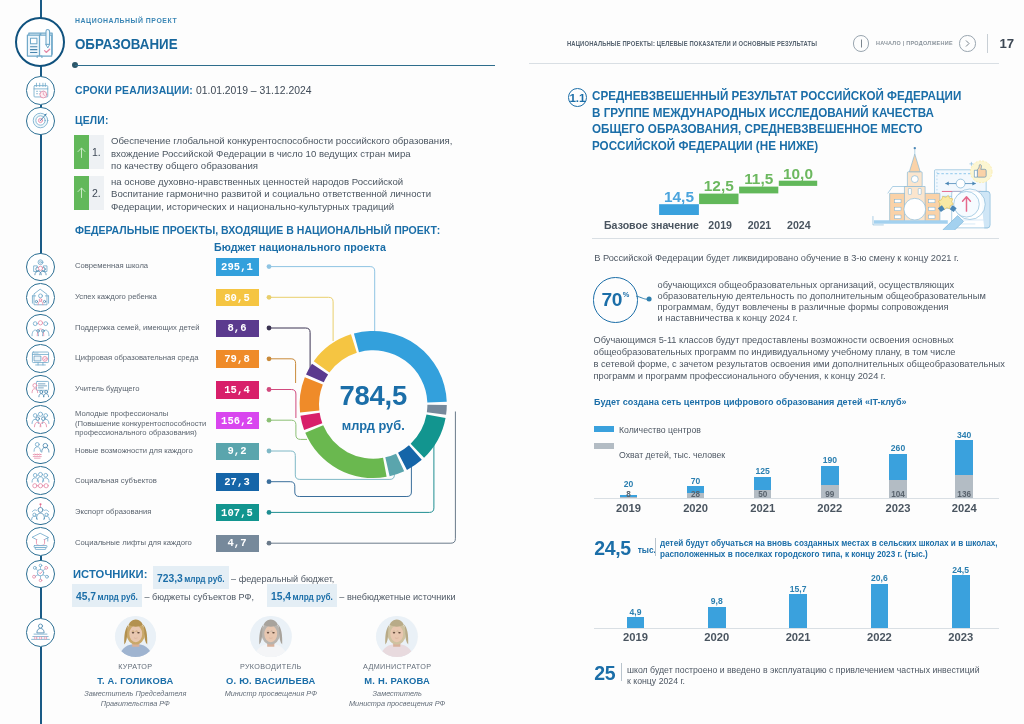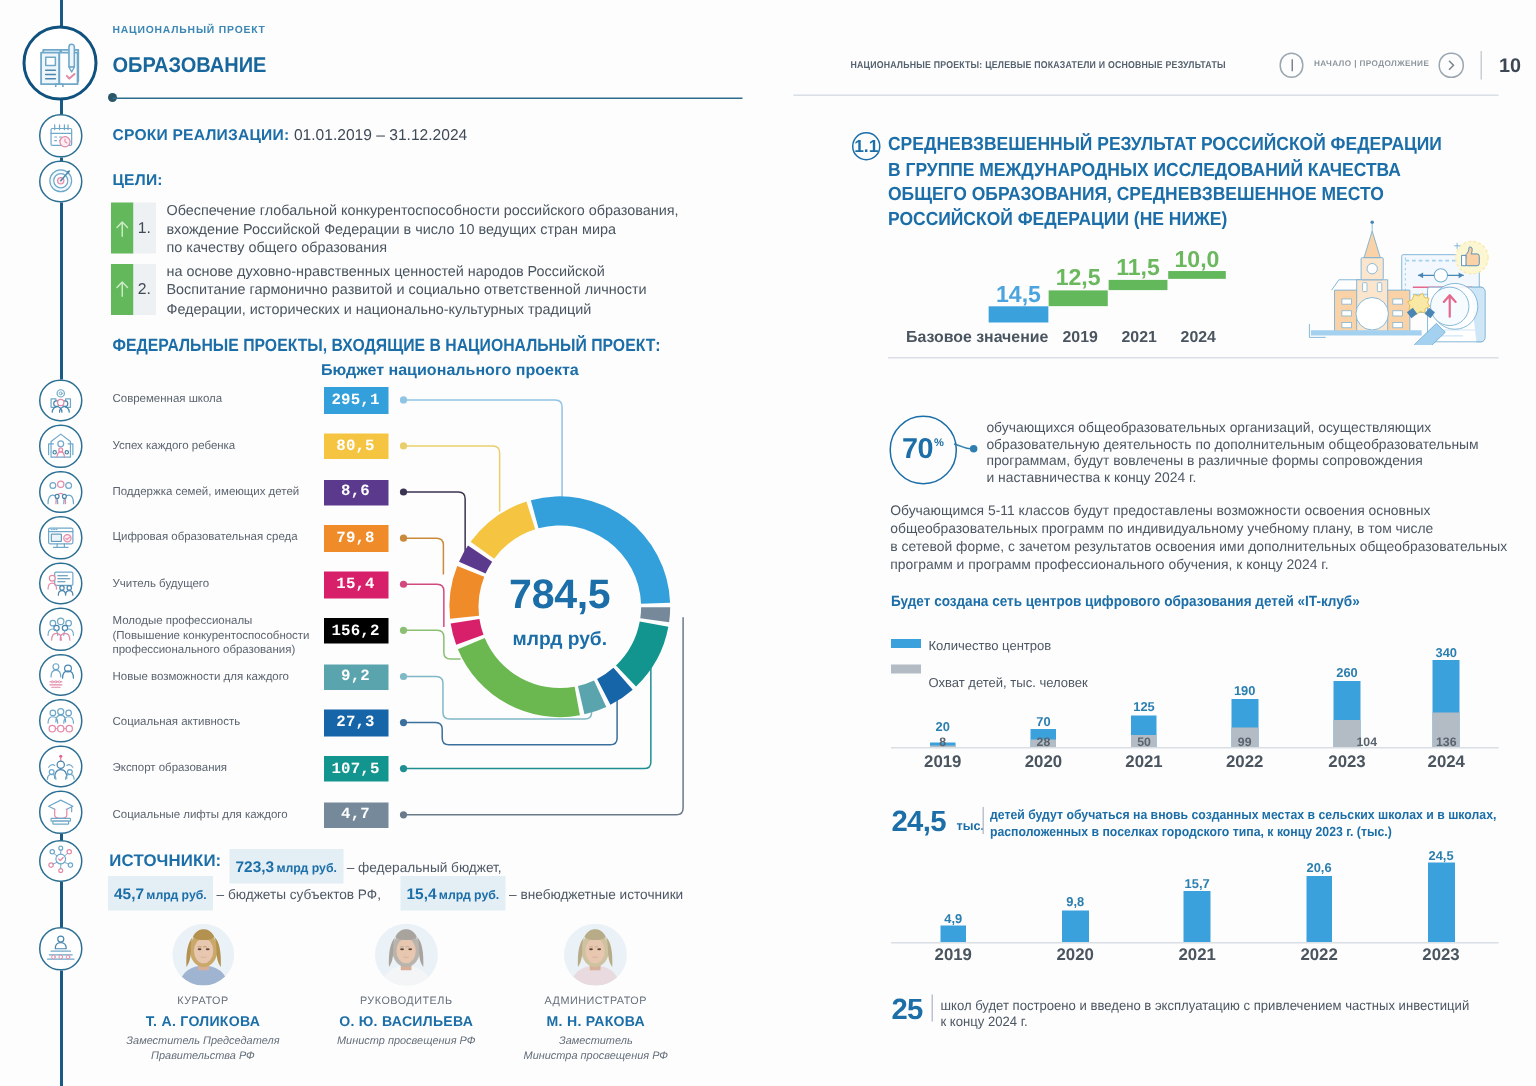--- a/index.html
+++ b/index.html
@@ -380,24 +380,24 @@
         <div class="chip" style="left:215.5px;top:319.64px;background:#5b3a8e;">8,6</div>
         <div class="prow" style="left:75px;top:353.36px;width:150px;">Цифровая образовательная среда</div>
         <div class="chip" style="left:215.5px;top:350.36px;background:#ef8b29;">79,8</div>
         <div class="prow" style="left:75px;top:384.08px;width:150px;">Учитель будущего</div>
         <div class="chip" style="left:215.5px;top:381.08px;background:#d81f6a;">15,4</div>
         <div class="prow" style="left:75px;top:409.29999999999995px;width:150px;">
           <div>Молодые профессионалы</div>
           <div>(Повышение конкурентоспособности</div>
           <div>профессионального образования)</div>
         </div>
-        <div class="chip" style="left:215.5px;top:411.79999999999995px;background:#000000;">156,2</div>
+        <div class="chip" style="left:215.5px;top:411.79999999999995px;background:#d946ef;">156,2</div>
         <div class="prow" style="left:75px;top:445.52px;width:150px;">Новые возможности для каждого</div>
         <div class="chip" style="left:215.5px;top:442.52px;background:#5aa5ad;">9,2</div>
-        <div class="prow" style="left:75px;top:476.24px;width:150px;">Социальная активность</div>
+        <div class="prow" style="left:75px;top:476.24px;width:150px;">Социальная субъектов</div>
         <div class="chip" style="left:215.5px;top:473.24px;background:#1565a8;">27,3</div>
         <div class="prow" style="left:75px;top:506.96px;width:150px;">Экспорт образования</div>
         <div class="chip" style="left:215.5px;top:503.96px;background:#12958f;">107,5</div>
         <div class="prow" style="left:75px;top:537.6800000000001px;width:150px;">Социальные лифты для каждого</div>
         <div class="chip" style="left:215.5px;top:534.6800000000001px;background:#76899b;">4,7</div>
       </div>
     <div id="donut">
         <svg style="position:absolute;left:0;top:0;" width="527" height="724">
           <path d="M269 266.6 L370.2 266.6 Q374.7 266.6 374.7 271.1 L374.7 333" fill="none" stroke="#8fc4e3" stroke-width="1"></path>
           <circle cx="269" cy="266.6" r="2.4" fill="#8fc4e3"></circle>
@@ -532,21 +532,21 @@
           </svg>
       </span>
       <span class="nptext">НАЧАЛО | ПРОДОЛЖЕНИЕ</span>
       <span class="npcircle">
         <svg width="7" height="9" viewBox="0 0 7 9">
             <path d="M2 1.5 L5 4.5 L2 7.5" fill="none" stroke="#7b858e" stroke-width="1"></path>
           </svg>
       </span>
     </div>
     <div class="vsep" style="left:986.5px;top:34.1px;height:19px;"></div>
-    <div class="pagenum" style="left:999.4px;">10</div>
+    <div class="pagenum" style="left:999.4px;">17</div>
     <div class="hr-r" style="left:528.6px;top:63.2px;width:470px;"></div>
 
     <div class="secnum" style="left:568.1px;top:87.8px;">1.1</div>
     <div class="sectitle" style="left:592px;top:88px;width:430px;" id="sectitle">
         <div>СРЕДНЕВЗВЕШЕННЫЙ РЕЗУЛЬТАТ РОССИЙСКОЙ ФЕДЕРАЦИИ</div>
         <div>В ГРУППЕ МЕЖДУНАРОДНЫХ ИССЛЕДОВАНИЙ КАЧЕСТВА</div>
         <div>ОБЩЕГО ОБРАЗОВАНИЯ, СРЕДНЕВЗВЕШЕННОЕ МЕСТО</div>
         <div>РОССИЙСКОЙ ФЕДЕРАЦИИ (НЕ НИЖЕ)</div>
       </div>
 
@@ -609,20 +609,21 @@
           <path d="M178 96l-8-6-6 8 8 6z" fill="#4a86b5"></path>
           <circle cx="228" cy="22" r="22" fill="#fcf6d2" stroke="#f9e9a4" stroke-width="1.6" stroke-dasharray="4 3"></circle>
           <path d="M220 18c3-3 4-6 4-9 0-2 3-2 4 0 1 2 0 6-1 8h8a3 3 0 0 1 3 3v10a3 3 0 0 1-3 3h-13a3 3 0 0 1-3-3z" fill="#fad2a8" stroke="#4a86b5" stroke-width="1.2"></path>
           <path d="M214 19h6v14h-6z" fill="#fff" stroke="#4a86b5" stroke-width="1.2"></path>
           <path d="M208 2l0 8M204 6h8" stroke="#77b0d4" stroke-width="1.2"></path>
         </svg>
       </div>
 
     <div class="hr-r" style="left:591.8px;top:238.3px;width:407px;"></div>
 
+    <div class="body-txt" style="left:594.2px;top:251.5px;width:430px;white-space:nowrap;">В Российской Федерации будет ликвидировано обучение в 3-ю смену к концу 2021 г.</div>
 
     <div class="circ70" style="left:592.5px;top:277.1px;">
       <span style="font-size:19.2px;font-weight:bold;letter-spacing:-.3px;">70</span>
         <span style="font-size:7.4px;font-weight:bold;align-self:flex-start;margin-top:12px;margin-left:.5px;">%</span>
     </div>
     <svg style="position:absolute;left:634px;top:292px;" width="22" height="18">
       <path d="M2 4 C8 5.5, 9 7, 13 7.2" fill="none" stroke="#2f7fae" stroke-width="1"></path>
       <circle cx="15.1" cy="7.1" r="2.5" fill="#2f7fae"></circle>
     </svg>
     <div class="body-txt" style="left:657.6px;top:279.8px;width:380px;white-space:nowrap;line-height:11.2px;" id="kpi70txt">
@@ -663,21 +664,21 @@
         <div class="bval-in" style="left:742.7px;top:489.59999999999997px;width:40px;">50</div>
         <div class="xlab" style="left:742.7px;top:502.2px;width:40px;">2021</div>
         <div class="bar" style="left:821px;top:465.84299999999996px;width:17.6px;height:32.357px;background:#3aa1dd;"></div>
         <div class="bar" style="left:821px;top:485.2572px;width:17.6px;height:12.9428px;background:#b3bcc4;"></div>
         <div class="bval" style="left:809.8px;top:455.24299999999994px;width:40px;">190</div>
         <div class="bval-in" style="left:809.8px;top:489.59999999999997px;width:40px;">99</div>
         <div class="xlab" style="left:809.8px;top:502.2px;width:40px;">2022</div>
         <div class="bar" style="left:889.2px;top:453.92199999999997px;width:17.6px;height:44.278px;background:#3aa1dd;"></div>
         <div class="bar" style="left:889.2px;top:480.48879999999997px;width:17.6px;height:17.7112px;background:#b3bcc4;"></div>
         <div class="bval" style="left:878px;top:443.32199999999995px;width:40px;">260</div>
-        <div class="bval-in" style="left:878px;top:489.59999999999997px;width:40px;text-align:right;">104</div>
+        <div class="bval-in" style="left:878px;top:489.59999999999997px;width:40px;">104</div>
         <div class="xlab" style="left:878px;top:502.2px;width:40px;">2023</div>
         <div class="bar" style="left:955.4000000000001px;top:440.298px;width:17.6px;height:57.902px;background:#3aa1dd;"></div>
         <div class="bar" style="left:955.4000000000001px;top:475.0392px;width:17.6px;height:23.160800000000002px;background:#b3bcc4;"></div>
         <div class="bval" style="left:944.2px;top:429.698px;width:40px;">340</div>
         <div class="bval-in" style="left:944.2px;top:489.59999999999997px;width:40px;">136</div>
         <div class="xlab" style="left:944.2px;top:502.2px;width:40px;">2024</div>
       </div>
 
     <div id="kpi245">
         <div style="position:absolute;left:594.3px;top:537px;">

